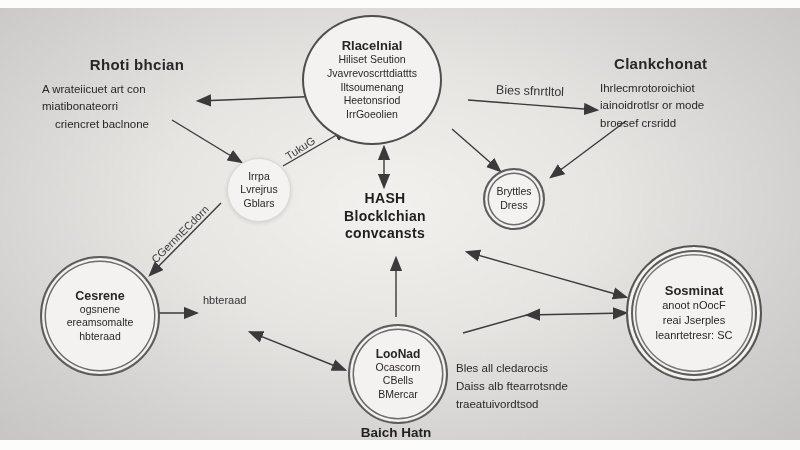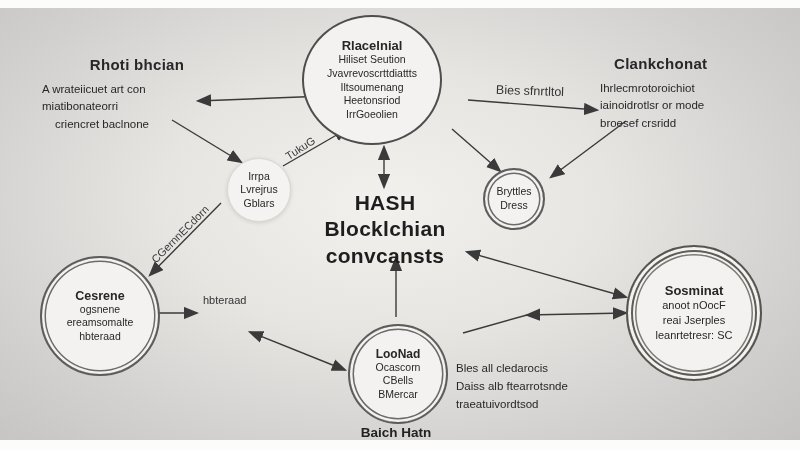--- a/index.html
+++ b/index.html
@@ -14,21 +14,21 @@
   .node{position:absolute;display:flex;flex-direction:column;align-items:center;justify-content:center;text-align:center;}
   .circle{border-radius:50%;background:#f3f2f0;}
   .ring2{border:2px solid #5c5c5a;box-shadow:inset 0 0 0 2.5px #f3f2f0, inset 0 0 0 4px #6b6b69;}
   .ring3{border:2px solid #55544f;box-shadow:inset 0 0 0 3px #f3f2f0, inset 0 0 0 5px #5e5d58, inset 0 0 0 7px #f3f2f0, inset 0 0 0 8.5px #7a7974;}
   .soft{border:1px solid #d9d8d4;box-shadow:0 1px 4px rgba(0,0,0,0.12);background:#f4f3f1;}
   .line{display:block;}
   .t-title{font-weight:bold;font-size:15px;margin-bottom:8px;letter-spacing:.3px;}
   .t-body{font-size:11.5px;line-height:1.5;}
   .small-txt{font-size:10.5px;line-height:1.3;}
   .bold-first .line:first-child{font-weight:bold;}
-  .center-title{font-size:21px;font-weight:bold;line-height:1.25;color:#1e1e1e;letter-spacing:.3px;}
+  .center-title{font-size:14px;font-weight:bold;line-height:1.25;color:#1e1e1e;letter-spacing:.3px;}
   .rot{position:absolute;font-size:11px;color:#3a3a3a;white-space:nowrap;}
   .label{position:absolute;font-size:11.5px;color:#333;}
   .caption{position:absolute;font-weight:bold;font-size:13.5px;color:#222;text-align:center;}
   .txt-left{align-items:flex-start;text-align:left;}
   .indent{padding-left:13px;}
 </style>
 </head>
 <body>
 
 <div class="stage">

